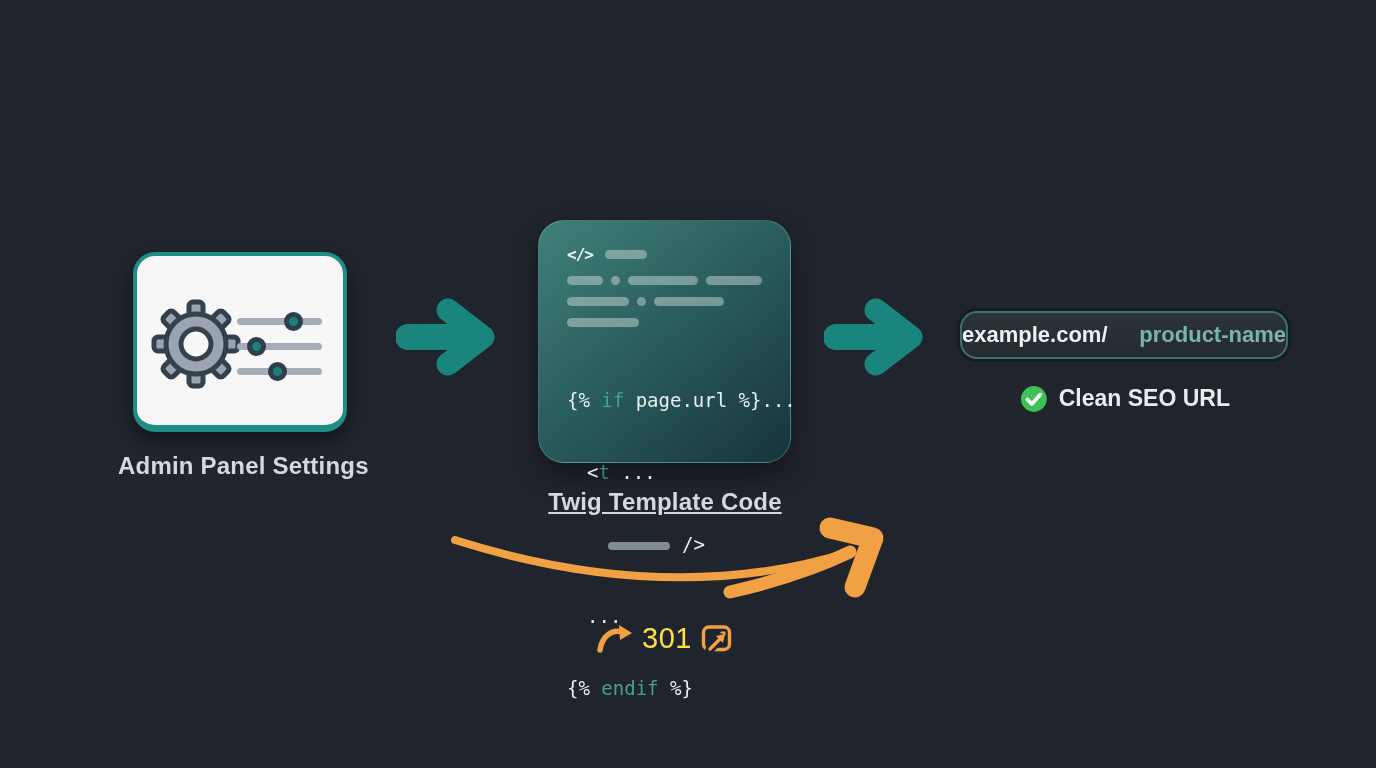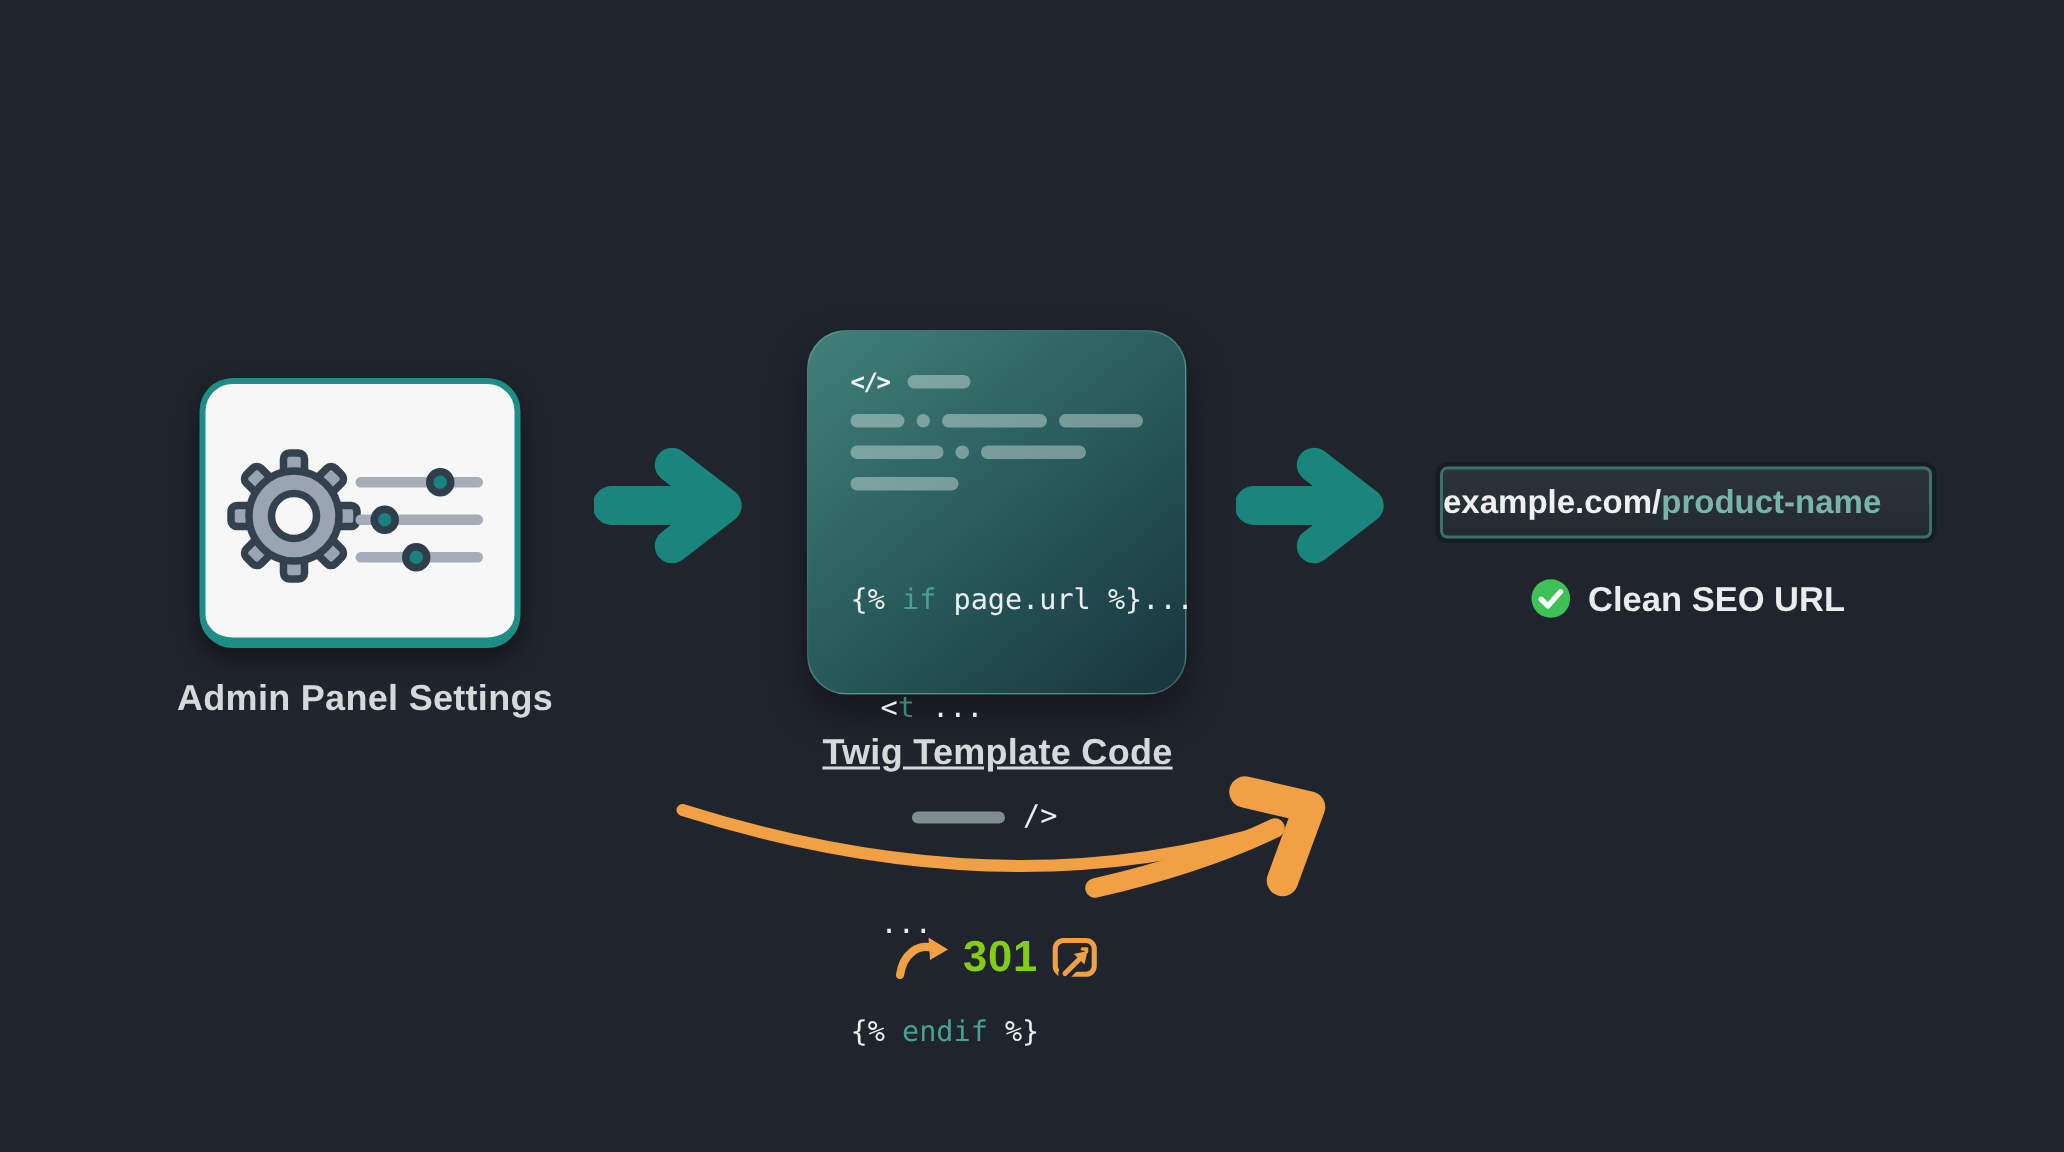--- a/index.html
+++ b/index.html
@@ -44,37 +44,37 @@
     font-size:19px;line-height:24px;color:#e8efef;white-space:pre;}
   .kw{color:#45a193;}
   .dim{color:#3a8577;}
   .ind1{padding-left:20px;}
   .ind2{padding-left:41px;}
   .inline-bar{display:inline-block;width:62px;height:8px;border-radius:4px;
     background:rgba(210,226,225,.55);vertical-align:middle;margin-right:12px;}
 
   
   .url-pill{position:absolute;left:960px;top:311px;width:328px;height:48px;
-    box-sizing:border-box;border:2px solid #3f6f69;border-radius:5px;
+    box-sizing:border-box;border:2px solid #3f6f69;border-radius:17px;
     background:linear-gradient(180deg,#2c3439 0%,#232a30 100%);
     box-shadow:0 0 0 3px rgba(14,24,27,.55);
-    display:flex;align-items:center;justify-content:flex-start;
+    display:flex;align-items:center;justify-content:space-between;
     font-size:22px;font-weight:700;color:#eef0f1;white-space:nowrap;}
   .url-slug{color:#79b4aa;}
 
   
   .seo-row{position:absolute;left:1020px;top:385px;width:210px;height:28px;
-    display:flex;align-items:center;gap:11px;}
+    display:flex;gap:11px;}
   .seo-text{color:#e9ebed;font-size:23px;font-weight:600;white-space:nowrap;}
 
   
   .curve-svg{position:absolute;left:440px;top:500px;}
   .redirect-row{position:absolute;left:596px;top:616px;width:150px;height:44px;
     display:flex;align-items:center;gap:9px;}
-  .redirect-code{color:#84cc16;font-size:29px;font-weight:700;letter-spacing:.5px;}
+  .redirect-code{color:#fde047;font-size:29px;font-weight:400;letter-spacing:.5px;}
 </style>
 </head>
 <body>
 
 <div class="stage">
 
   <div class="admin-card">
     <svg class="gear-svg" width="96" height="96" viewBox="0 0 96 96">
       <g fill="#9aa5b1" stroke="#33414f" stroke-width="5" stroke-linejoin="round">
         <g>

